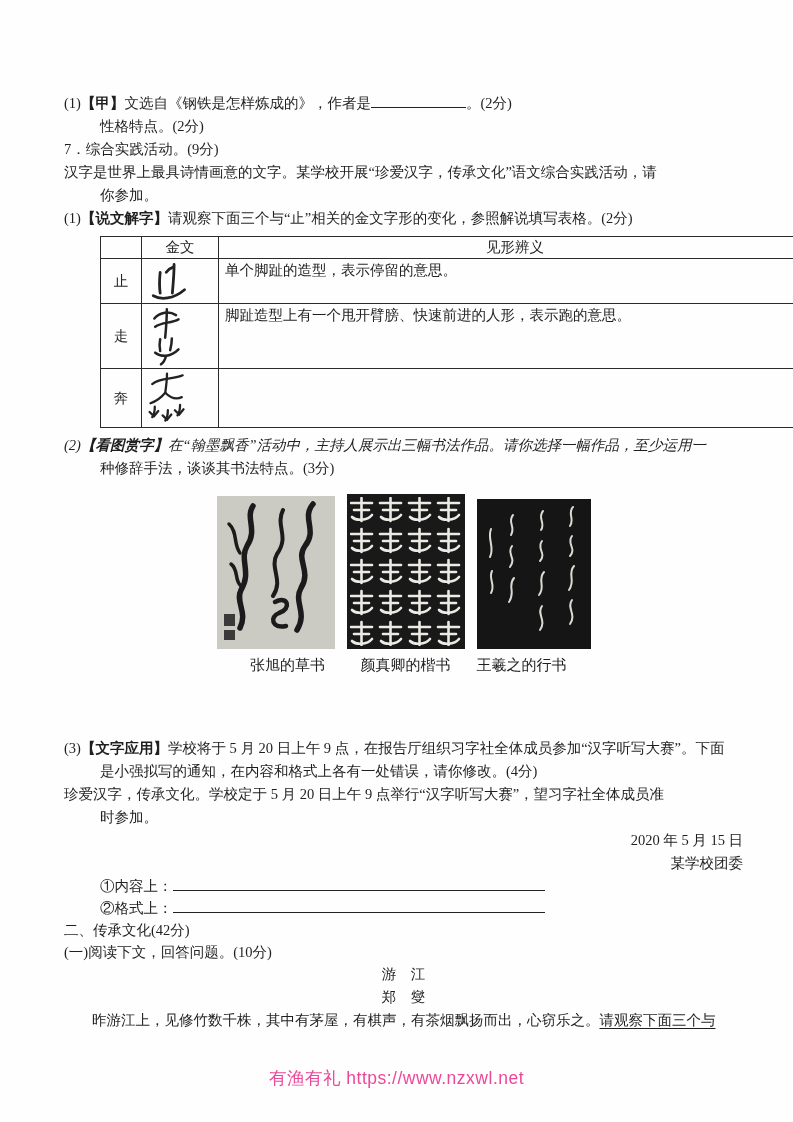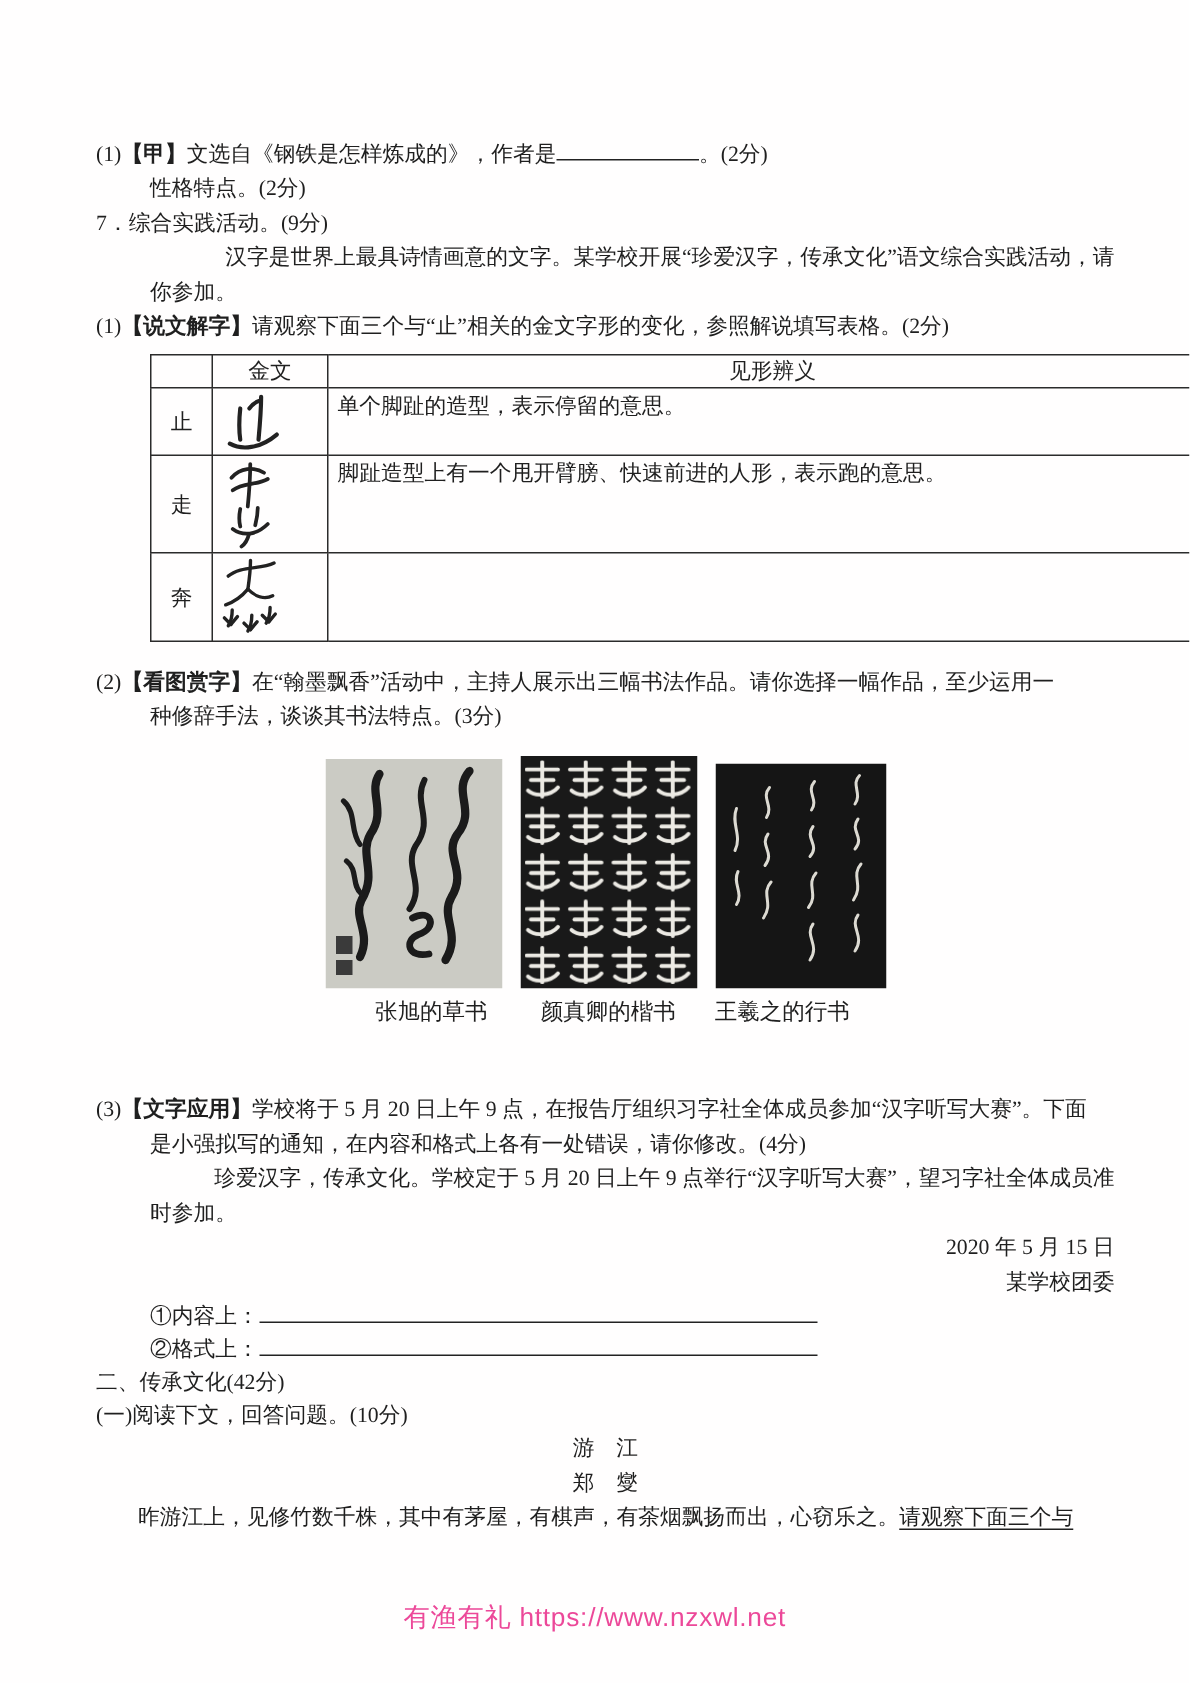--- a/index.html
+++ b/index.html
@@ -2,42 +2,42 @@
 <html><head>
 <meta charset="utf-8">
 <style>
   html,body{margin:0;padding:0;background:#fff;}
   .page{position:relative;width:793px;height:1122px;background:#fffefe;overflow:hidden;
         font-family:"Liberation Serif","DejaVu Serif",serif;color:#1f1f1f;font-size:14.5px;}
   .content{padding:92px 50px 0 64px;}
   .line{line-height:23px;white-space:nowrap;}
   .b{font-weight:bold;}
   .ind-hang{margin-left:36px;}   
-  .ind-para{margin-left:64px;text-align:right;}   
+  .ind-para{}   
   .ind-passage{margin-left:28px;}
   .center{text-align:center;}
   .right{text-align:right;}
   .blank{display:inline-block;height:0.95em;border-bottom:1px solid #222;}
   .w95{width:95px;} .w150{width:150px;} .w372{width:372px;}
   .ul{text-decoration:underline;text-underline-offset:3px;}
   
   table.bronze{border-collapse:collapse;margin:6px 0 0 36px;table-layout:fixed;width:712px;}
   table.bronze td,table.bronze th{border:1px solid #2b2b2b;font-weight:normal;
         font-size:14.5px;vertical-align:top;padding:2px 6px;}
   table.bronze .c1{width:38px;text-align:center;vertical-align:middle;}
   table.bronze .c2{width:74px;text-align:center;vertical-align:middle;padding:2px;}
   table.bronze .hrow th{height:18px;text-align:center;padding:1px;}
   table.bronze .r1{height:42px;} table.bronze .r2{height:64px;} table.bronze .r3{height:56px;}
   .stroke{stroke:#222;fill:none;stroke-linecap:round;}
   
   .img-row{display:flex;justify-content:center;align-items:flex-start;gap:12px;margin-top:14px;}
   .cap-row{display:flex;justify-content:center;gap:0;margin-top:5px;}
   .cap-row .cap{width:118px;text-align:center;font-size:15px;line-height:23px;}
   .art{display:block;}
-  .gap42{margin-top:42px;}
+  .gap42{margin-top:60px;}
   .tight{line-height:22px;}
   .footer{position:absolute;top:1066px;left:0;width:793px;text-align:center;
         font-family:"Liberation Sans","DejaVu Sans",sans-serif;
         font-size:17.5px;color:#ec4899;letter-spacing:0.5px;}
 </style>
 </head>
 <body>
 
 <div class="page">
   <div class="content">
@@ -113,21 +113,21 @@
                   <path d="M35 45 L40 50"></path>
                   <path d="M45 44 L40 50"></path>
             </g>
           </svg>
         </td>
         <td></td>
       </tr>
     </tbody>
       </table>
 
-    <div class="line" style="margin-top:16px;">
+    <div class="line" style="margin-top:6px;font-style:italic;">
       <span>(2)</span><span class="b">【看图赏字】</span><span>在“翰墨飘香”活动中，主持人展示出三幅书法作品。请你选择一幅作品，至少运用一</span>
     </div>
     <div class="line ind-hang">种修辞手法，谈谈其书法特点。(3分)</div>
 
     <div class="img-row">
       <svg class="art" width="118" height="153" viewBox="0 0 118 153" style="margin-top:2px;">
         <rect x="0" y="0" width="118" height="153" fill="#cbcbc4"></rect>
         <g fill="none" stroke="#1b1b1b" stroke-linecap="round">
           <path stroke-width="5.5" d="M96 8 C84 22 101 34 88 50 C78 64 95 74 84 92 C76 106 91 116 80 134"></path>
           <path stroke-width="4" d="M66 14 C58 30 73 40 60 58 C52 72 67 84 56 100"></path>

